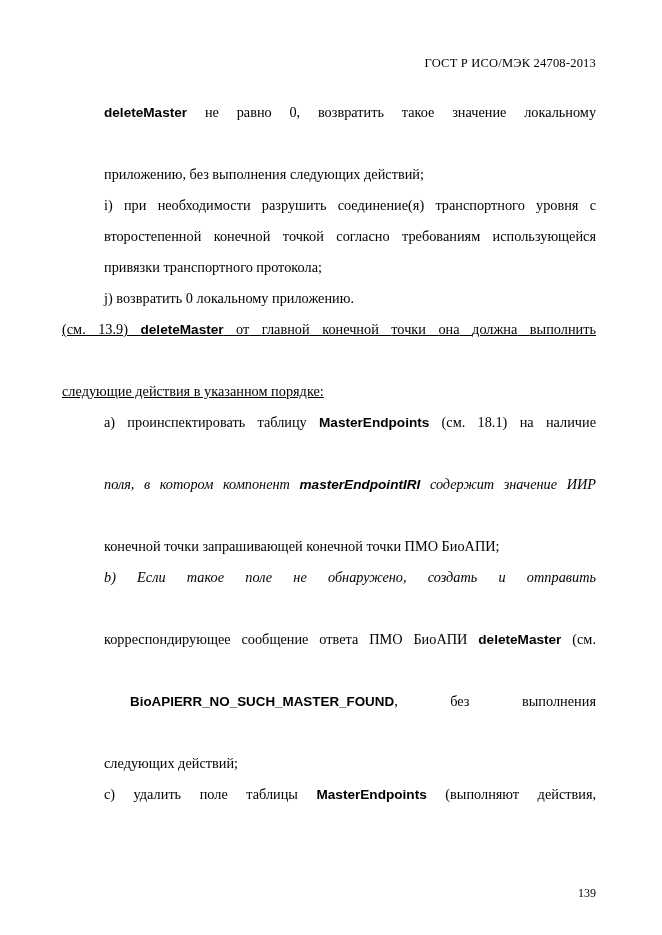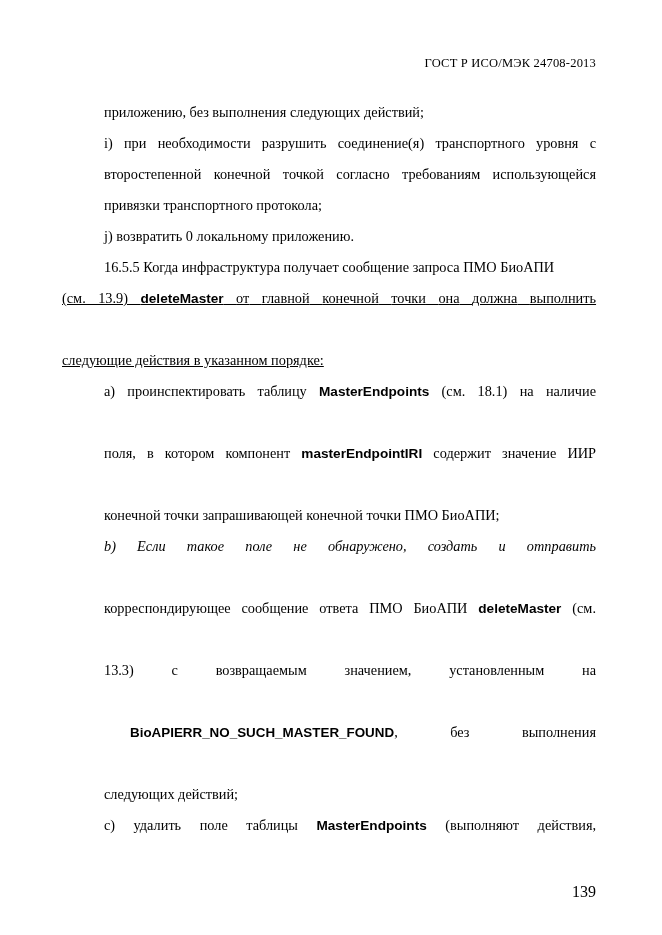--- a/index.html
+++ b/index.html
@@ -65,44 +65,53 @@
   }
   .just-stretch::after {
     content: "";
     display: inline-block;
     width: 100%;
   }
   .pagenum {
     position: absolute;
     right: 62px;
     bottom: 54px;
-    font-size: 16px;
+    font-size: 12px;
     font-family: "Liberation Serif", serif;
   }
 </style>
 </head>
 <body>
 
 <div class="page">
 
   <div class="header">
     <span>ГОСТ Р ИСО/МЭК 24708-2013</span>
   </div>
 
   <div class="body-block">
 
     <p class="indent-list">
+      <span class="just-stretch" style="display:block;">
+        <span class="b">deleteMaster</span>
+        <span>не</span>
+        <span>равно</span>
+        <span>0,</span>
+        <span>возвратить</span>
+        <span>такое</span>
+        <span>значение</span>
+        <span>локальному</span>
+      </span>
       <span>приложению, без выполнения следующих действий;</span>
     </p>
 
     <p class="indent-list">i)  при необходимости разрушить соединение(я) транспортного уровня с второстепенной конечной точкой согласно требованиям использующейся привязки транспортного протокола;</p>
 
     <p class="indent-list">j)  возвратить 0 локальному приложению.</p>
 
-    <p class="indent-para">16.5.5 Когда инфраструктура получает сообщение запроса ПМО БиоАПИ</p>
     <p class="full">
       <span class="just-stretch" style="display:block;">
         <span>(см. 13.9)</span>
         <span class="b">deleteMaster</span>
         <span>от</span>
         <span>главной</span>
         <span>конечной</span>
         <span>точки</span>
         <span>она</span>
         <span>должна</span>
@@ -113,21 +122,21 @@
 
     <p class="indent-list">
       <span class="just-stretch" style="display:block;">
         <span>a) проинспектировать</span>
         <span>таблицу</span>
         <span class="b">MasterEndpoints</span>
         <span>(см. 18.1)</span>
         <span>на</span>
         <span>наличие</span>
       </span>
-      <span class="just-stretch" style="display:block;">
+      <span class="just-stretch" style="display:block;font-style:italic;">
         <span>поля, в котором компонент</span>
         <span class="b">masterEndpointIRI</span>
         <span>содержит значение ИИР</span>
       </span>
       <span>конечной точки запрашивающей конечной точки ПМО БиоАПИ;</span>
     </p>
 
     <p class="indent-list">
       <span class="just-stretch" style="display:block;font-style:italic;">
         <span>b) Если</span>
@@ -136,28 +145,20 @@
         <span>не</span>
         <span>обнаружено,</span>
         <span>создать</span>
         <span>и</span>
         <span>отправить</span>
       </span>
       <span class="just-stretch" style="display:block;">
         <span>корреспондирующее сообщение ответа ПМО БиоАПИ</span>
         <span class="b">deleteMaster</span>
         <span>(см.</span>
-      </span>
-      <span class="just-stretch" style="display:block;">
-        <span>13.3)</span>
-        <span>с</span>
-        <span>возвращаемым</span>
-        <span>значением,</span>
-        <span>установленным</span>
-        <span>на</span>
       </span>
       <span class="just-stretch" style="display:block;">
         <span class="b-small">BioAPIERR_NO_SUCH_MASTER_FOUND</span><span>,</span>
         <span>без</span>
         <span>выполнения</span>
       </span>
       <span>следующих действий;</span>
     </p>
 
     <p class="indent-list">

